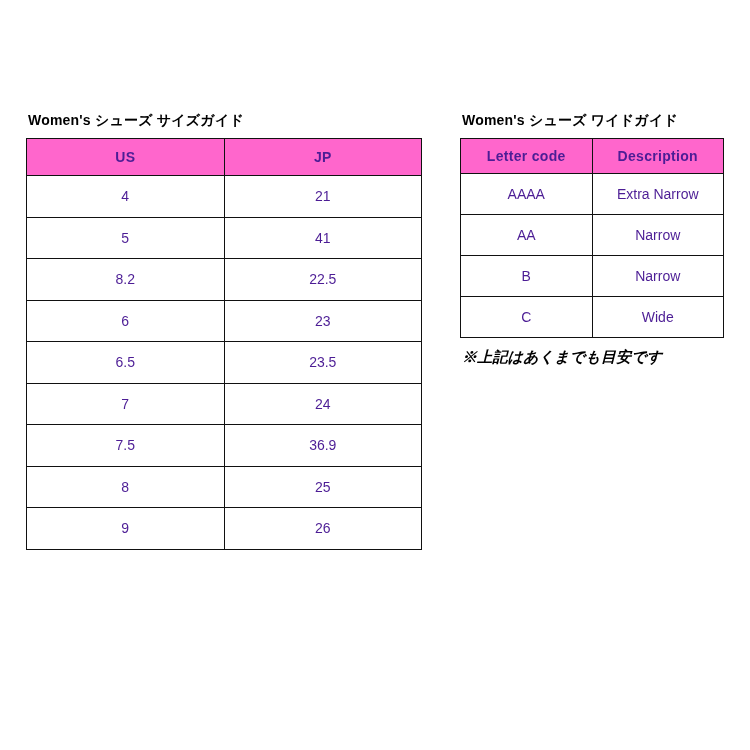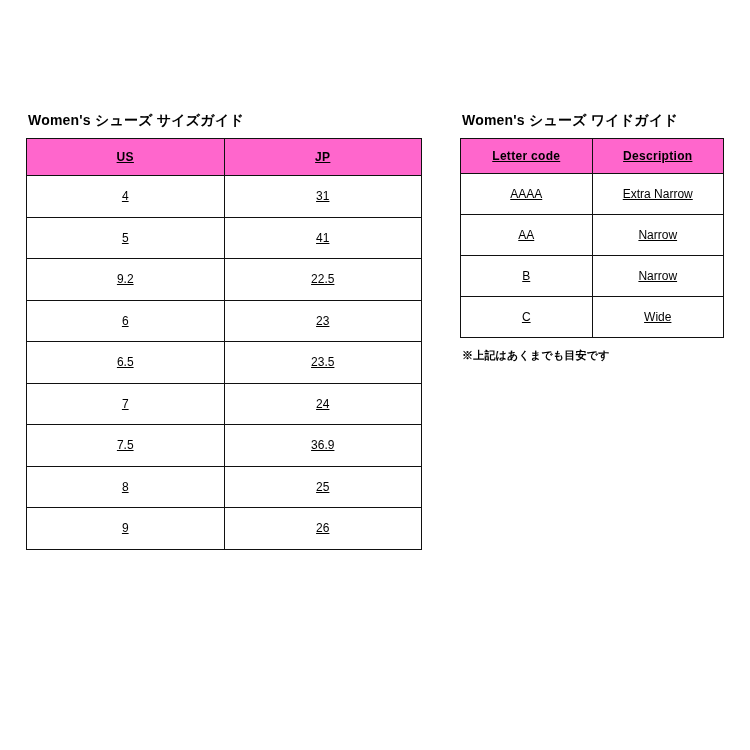--- a/index.html
+++ b/index.html
@@ -47,75 +47,75 @@
     border-collapse: collapse;
     table-layout: fixed;
     width: 100%;
     border: 1px solid #111111;
   }
   table.guide th,
   table.guide td {
     border: 1px solid #111111;
     text-align: center;
     vertical-align: middle;
-    font-size: 12px;
-    color: #000000;
-    text-decoration: underline;
+    font-size: 14px;
+    color: #4c1d95;
   }
   table.guide th {
     background: #ff66cc;
     font-weight: bold;
     height: 34px;
     letter-spacing: 0.3px;
   }
   table.guide td {
     height: 38.5px;
     background: #ffffff;
     font-weight: normal;
   }
 
   
   table.wide th { height: 32px; }
   table.wide td { height: 38px; }
 
   .note {
     margin-top: 10px;
     margin-left: 2px;
-    font-size: 11px;
+    font-size: 15px;
     font-weight: bold;
     letter-spacing: 0.2px;
     white-space: nowrap;
+    font-style: italic;
   }
 </style>
 </head>
 <body>
 
 <div class="page">
 
   <div class="size-block">
     <div class="block-title">Women's シューズ サイズガイド</div>
 
     <table class="guide size">
       <thead>
         <tr>
           <th>US</th>
           <th>JP</th>
         </tr>
       </thead>
       <tbody>
         <tr>
           <td>4</td>
-          <td>31</td>
+          <td>21</td>
         </tr>
         <tr>
           <td>5</td>
           <td>41</td>
         </tr>
         <tr>
-          <td>9.2</td>
+          <td>8.2</td>
           <td>22.5</td>
         </tr>
         <tr>
           <td>6</td>
           <td>23</td>
         </tr>
         <tr>
           <td>6.5</td>
           <td>23.5</td>
         </tr>

